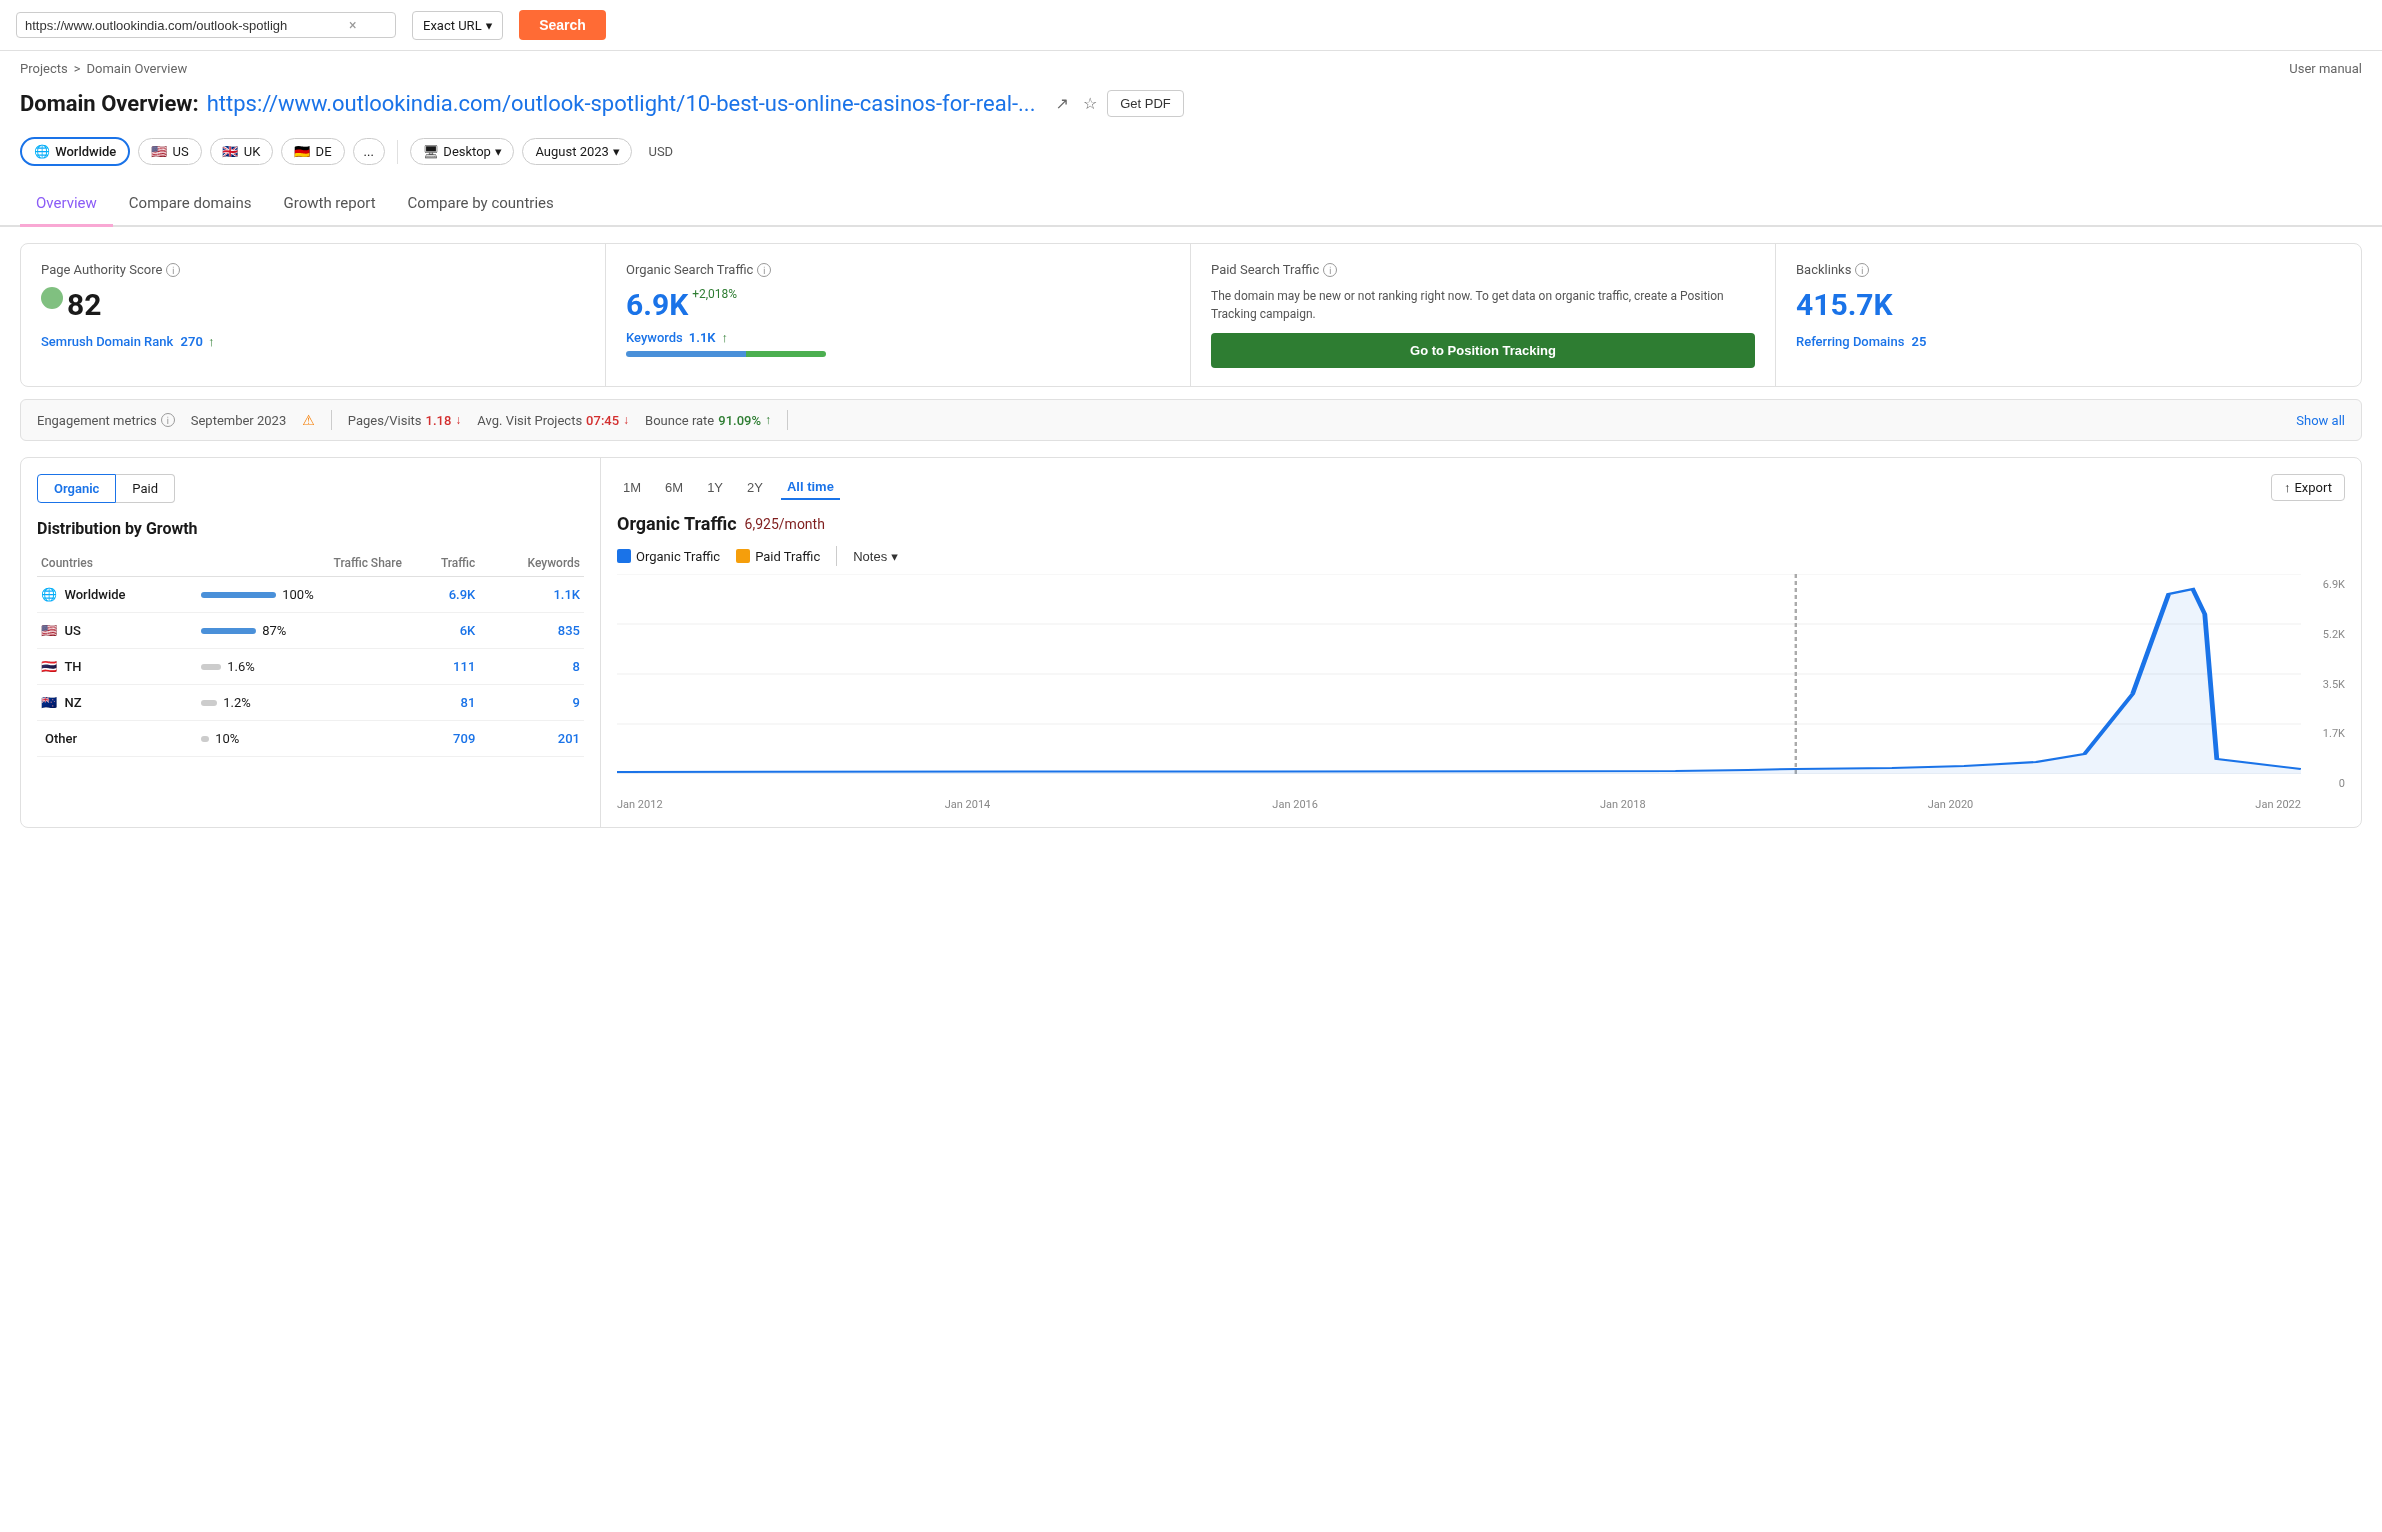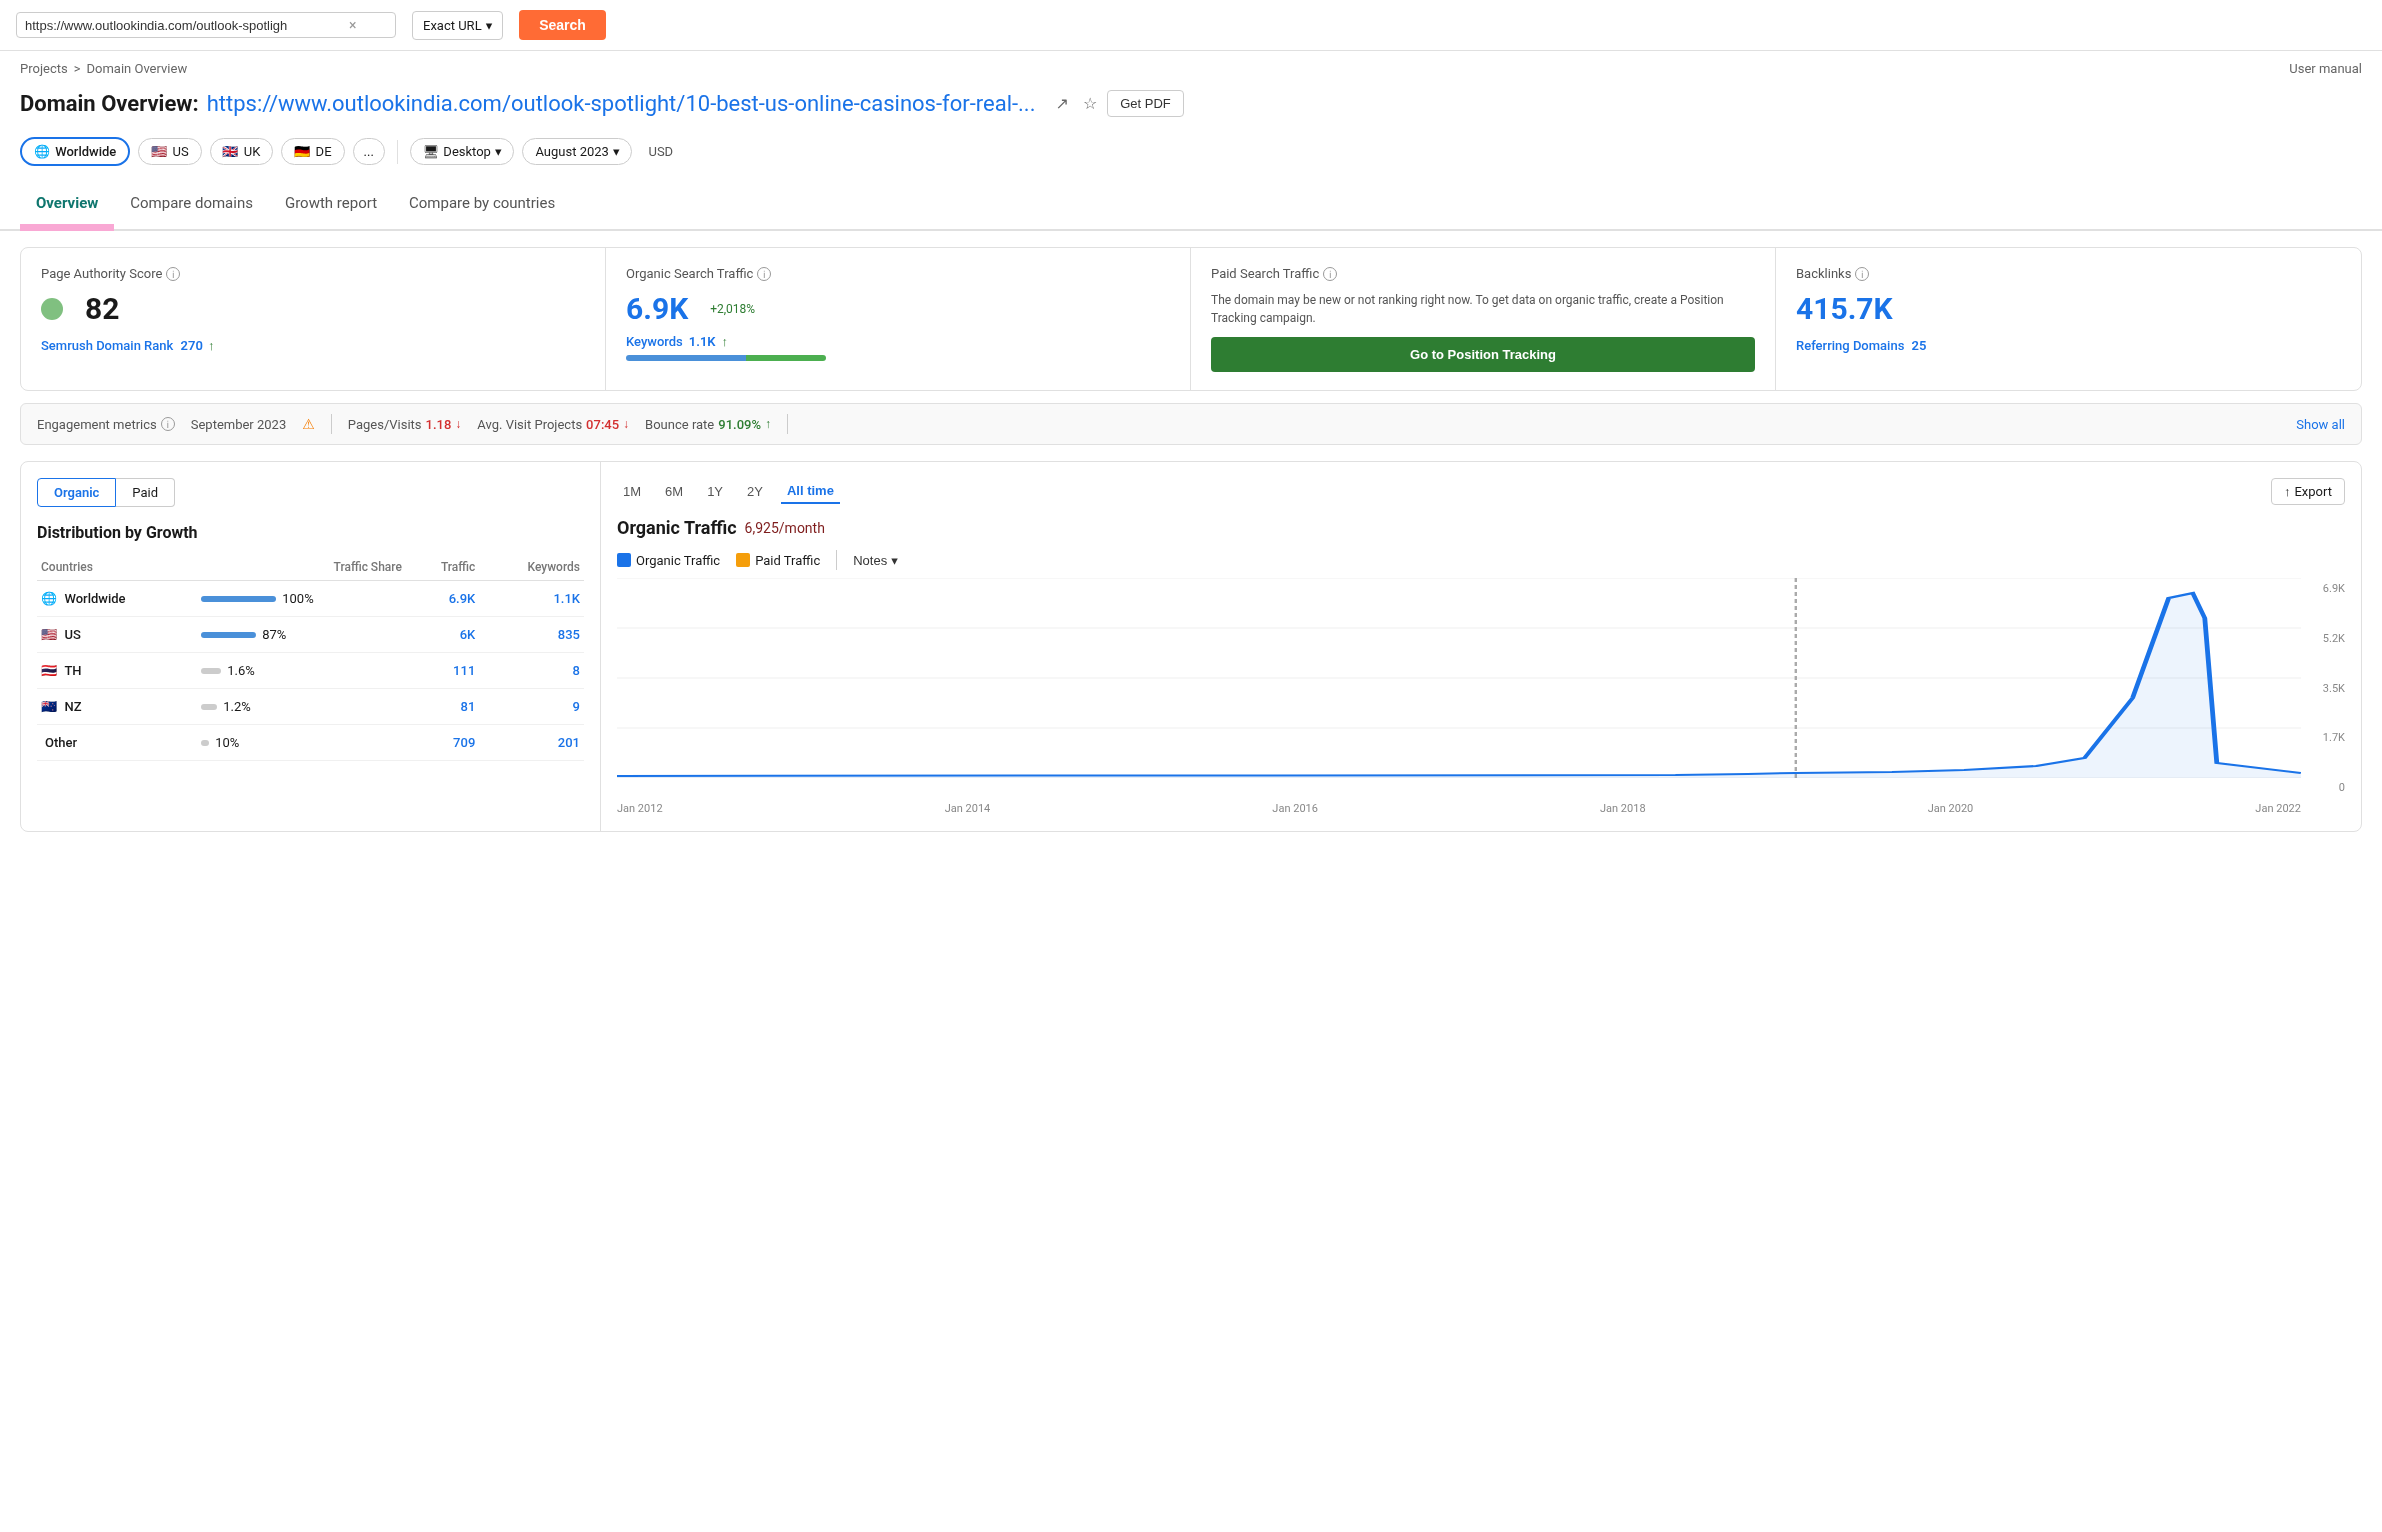--- a/index.html
+++ b/index.html
@@ -32,32 +32,32 @@
     .filter-pill.active { border: 2px solid #1a73e8; background: #fff; font-weight: 500; }
     .more-btn { border: 1px solid #ccc; border-radius: 20px; padding: 5px 10px; font-size: 13px; cursor: pointer; background: #fff; }
     .filter-sep { width: 1px; height: 24px; background: #e0e0e0; margin: 0 4px; }
     .device-select { border: 1px solid #ccc; border-radius: 20px; padding: 5px 12px; font-size: 13px; cursor: pointer; background: #fff; display: flex; align-items: center; gap: 4px; }
     .date-select { border: 1px solid #ccc; border-radius: 20px; padding: 5px 12px; font-size: 13px; cursor: pointer; background: #fff; display: flex; align-items: center; gap: 4px; }
     .currency-label { font-size: 13px; color: #555; padding: 0 8px; }
 
     
     .tabs { display: flex; gap: 0; border-bottom: 2px solid #e0e0e0; padding: 0 20px; margin: 0; }
     .tab { padding: 12px 16px; font-size: 15px; cursor: pointer; color: #555; border-bottom: 3px solid transparent; margin-bottom: -2px; white-space: nowrap; }
-    .tab.active { color: #0f766e; font-weight: 700; border-bottom: 7px solid #f9a8d4; }
+    .tab.active { color: #8b5cf6; font-weight: 400; border-bottom: 3px solid #f9a8d4; }
 
     
     .main-content { padding: 16px 20px; }
 
     
     .metrics-row { display: grid; grid-template-columns: 1fr 1fr 1fr 1fr; gap: 0; border: 1px solid #e0e0e0; border-radius: 8px; margin-bottom: 12px; overflow: hidden; }
     .metric-card { padding: 18px 20px; border-right: 1px solid #e0e0e0; }
     .metric-card:last-child { border-right: none; }
     .metric-label { font-size: 13px; color: #555; display: flex; align-items: center; gap: 4px; margin-bottom: 10px; }
     .metric-info-icon { width: 14px; height: 14px; border-radius: 50%; border: 1px solid #999; display: inline-flex; align-items: center; justify-content: center; font-size: 10px; color: #999; }
-    .metric-value { font-size: 30px; font-weight: 700; color: #1a73e8; display: flex; align-items: center; gap: 22px; }
+    .metric-value { font-size: 30px; font-weight: 700; color: #1a73e8; display: flex; align-items: flex-start; gap: 4px; }
     .metric-value.black { color: #1a1a1a; }
     .metric-badge-up { font-size: 12px; color: #2e7d32; font-weight: 400; }
     .metric-score-circle { width: 22px; height: 22px; border-radius: 50%; background: #80c080; display: inline-block; }
     .metric-sub { margin-top: 12px; font-size: 13px; color: #555; }
     .metric-sub span { color: #1a73e8; font-weight: 500; text-align: right; }
     .metric-keywords-row { display: flex; align-items: center; gap: 6px; margin-top: 8px; font-size: 13px; color: #555; }
     .metric-keywords-row span { color: #1a73e8; font-weight: 500; }
     .keywords-bar { height: 6px; border-radius: 3px; background: linear-gradient(to right, #4a90d9 60%, #9c27b0 10%, #ff9800 20%, #4caf50 10%); width: 200px; margin-top: 6px; }
     .paid-traffic-msg { font-size: 12px; color: #555; line-height: 1.5; margin-bottom: 10px; }
     .go-position-btn { background: #2e7d32; color: #fff; border: none; border-radius: 4px; padding: 10px 18px; font-size: 13px; font-weight: 600; cursor: pointer; width: 100%; }

